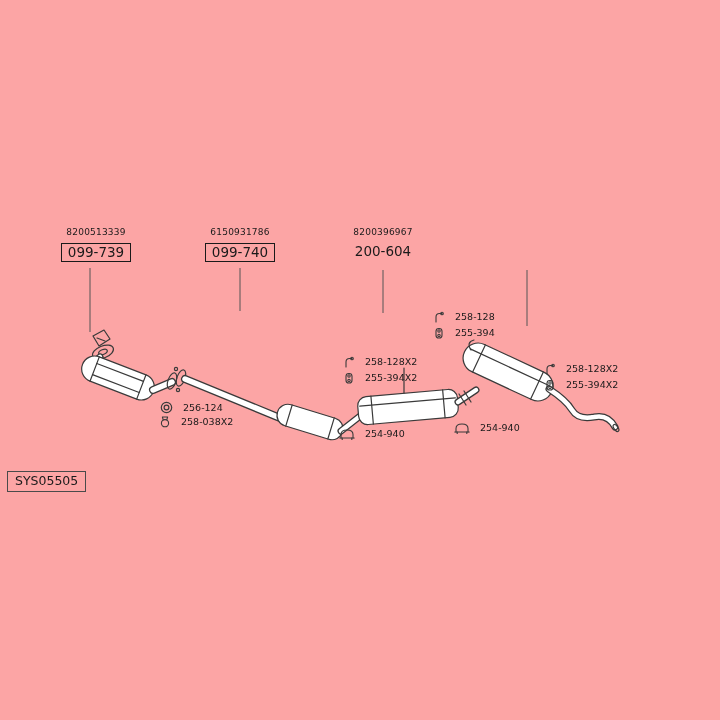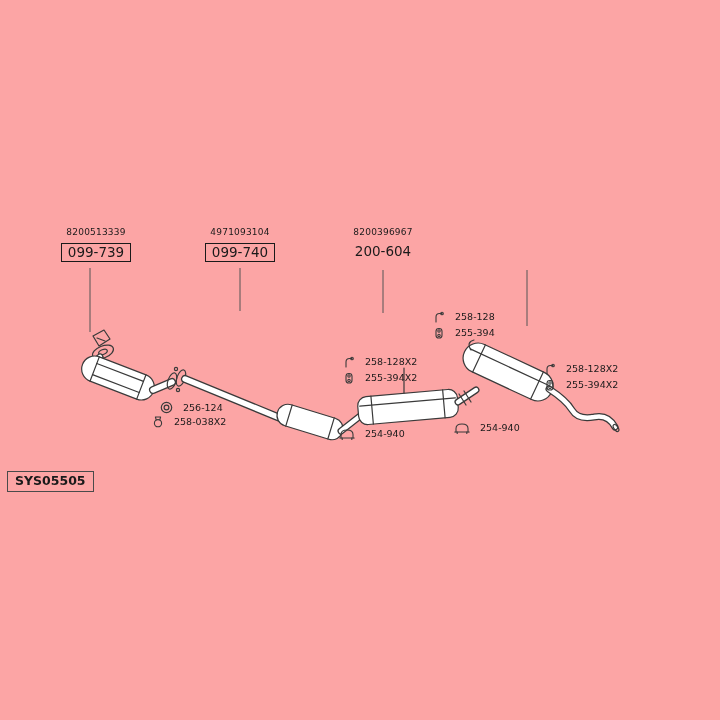--- a/index.html
+++ b/index.html
@@ -11,21 +11,21 @@
   .oem    { font-size:9px; letter-spacing:.2px; line-height:11px; }
   .pn     { display:inline-block; margin-top:5px; font-size:13.5px; line-height:17px; padding:0 6px; cursor:default; }
   .pn.boxed { border:1px solid #1a1a1a; }
 
   .callout { position:absolute; display:flex; align-items:center; gap:10px;
              font-size:9.5px; line-height:12px; white-space:nowrap; }
   .callout svg { flex:0 0 auto; display:block; stroke:#3a3a3a; fill:none; stroke-width:1.1;
                  stroke-linecap:round; stroke-linejoin:round; }
 
   .syscode { position:absolute; left:7px; top:471px; border:1px solid #4a4a4a;
-             padding:2px 7px 3px; font-size:12.5px; line-height:14px;font-weight:bold; }
+             padding:2px 7px 3px; font-size:12.5px; line-height:14px; }
 
   .art { position:absolute; left:0; top:0; }
 </style>
 </head>
 <body>
 
 <div class="canvas">
 
   <svg class="art" width="720" height="720" viewBox="0 0 720 720">
 
@@ -123,37 +123,37 @@
         <ellipse cx="616" cy="428" rx="2" ry="4" transform="rotate(-35 616 428)"></ellipse>
       </g>
     </g>
   </svg>
 
   <div class="group" style="left:31px">
     <div class="oem">8200513339</div>
     <div class="pn boxed">099-739</div>
   </div>
   <div class="group" style="left:175px">
-    <div class="oem">4971093104</div>
+    <div class="oem">6150931786</div>
     <div class="pn boxed">099-740</div>
   </div>
   <div class="group" style="left:318px">
     <div class="oem">8200396967</div>
     <div class="pn">200-604</div>
   </div>
 
   <div class="callout" style="left:160px;top:401px">
     <svg width="13" height="13" viewBox="0 0 12 12">
       <circle cx="6" cy="6" r="4.8"></circle>
         <circle cx="6" cy="6" r="2.2"></circle>
     </svg>
     <span>256-124</span>
   </div>
 
-  <div class="callout" style="left:152px;top:416px">
+  <div class="callout" style="left:159px;top:416px">
     <svg width="12" height="12" viewBox="0 0 12 12">
       <circle cx="6" cy="7.2" r="3.6"></circle>
         <path d="M4.2,3.8 L3.4,1 M7.8,3.8 L8.6,1 M3.4,1 L8.6,1"></path>
     </svg>
     <span>258-038X2</span>
   </div>
 
   <div class="callout" style="left:343px;top:356px">
     <svg width="12" height="12" viewBox="0 0 12 12">
       <path d="M3,11 L3,6 Q3,2.5 6.5,2.5 L9,2.5"></path>

